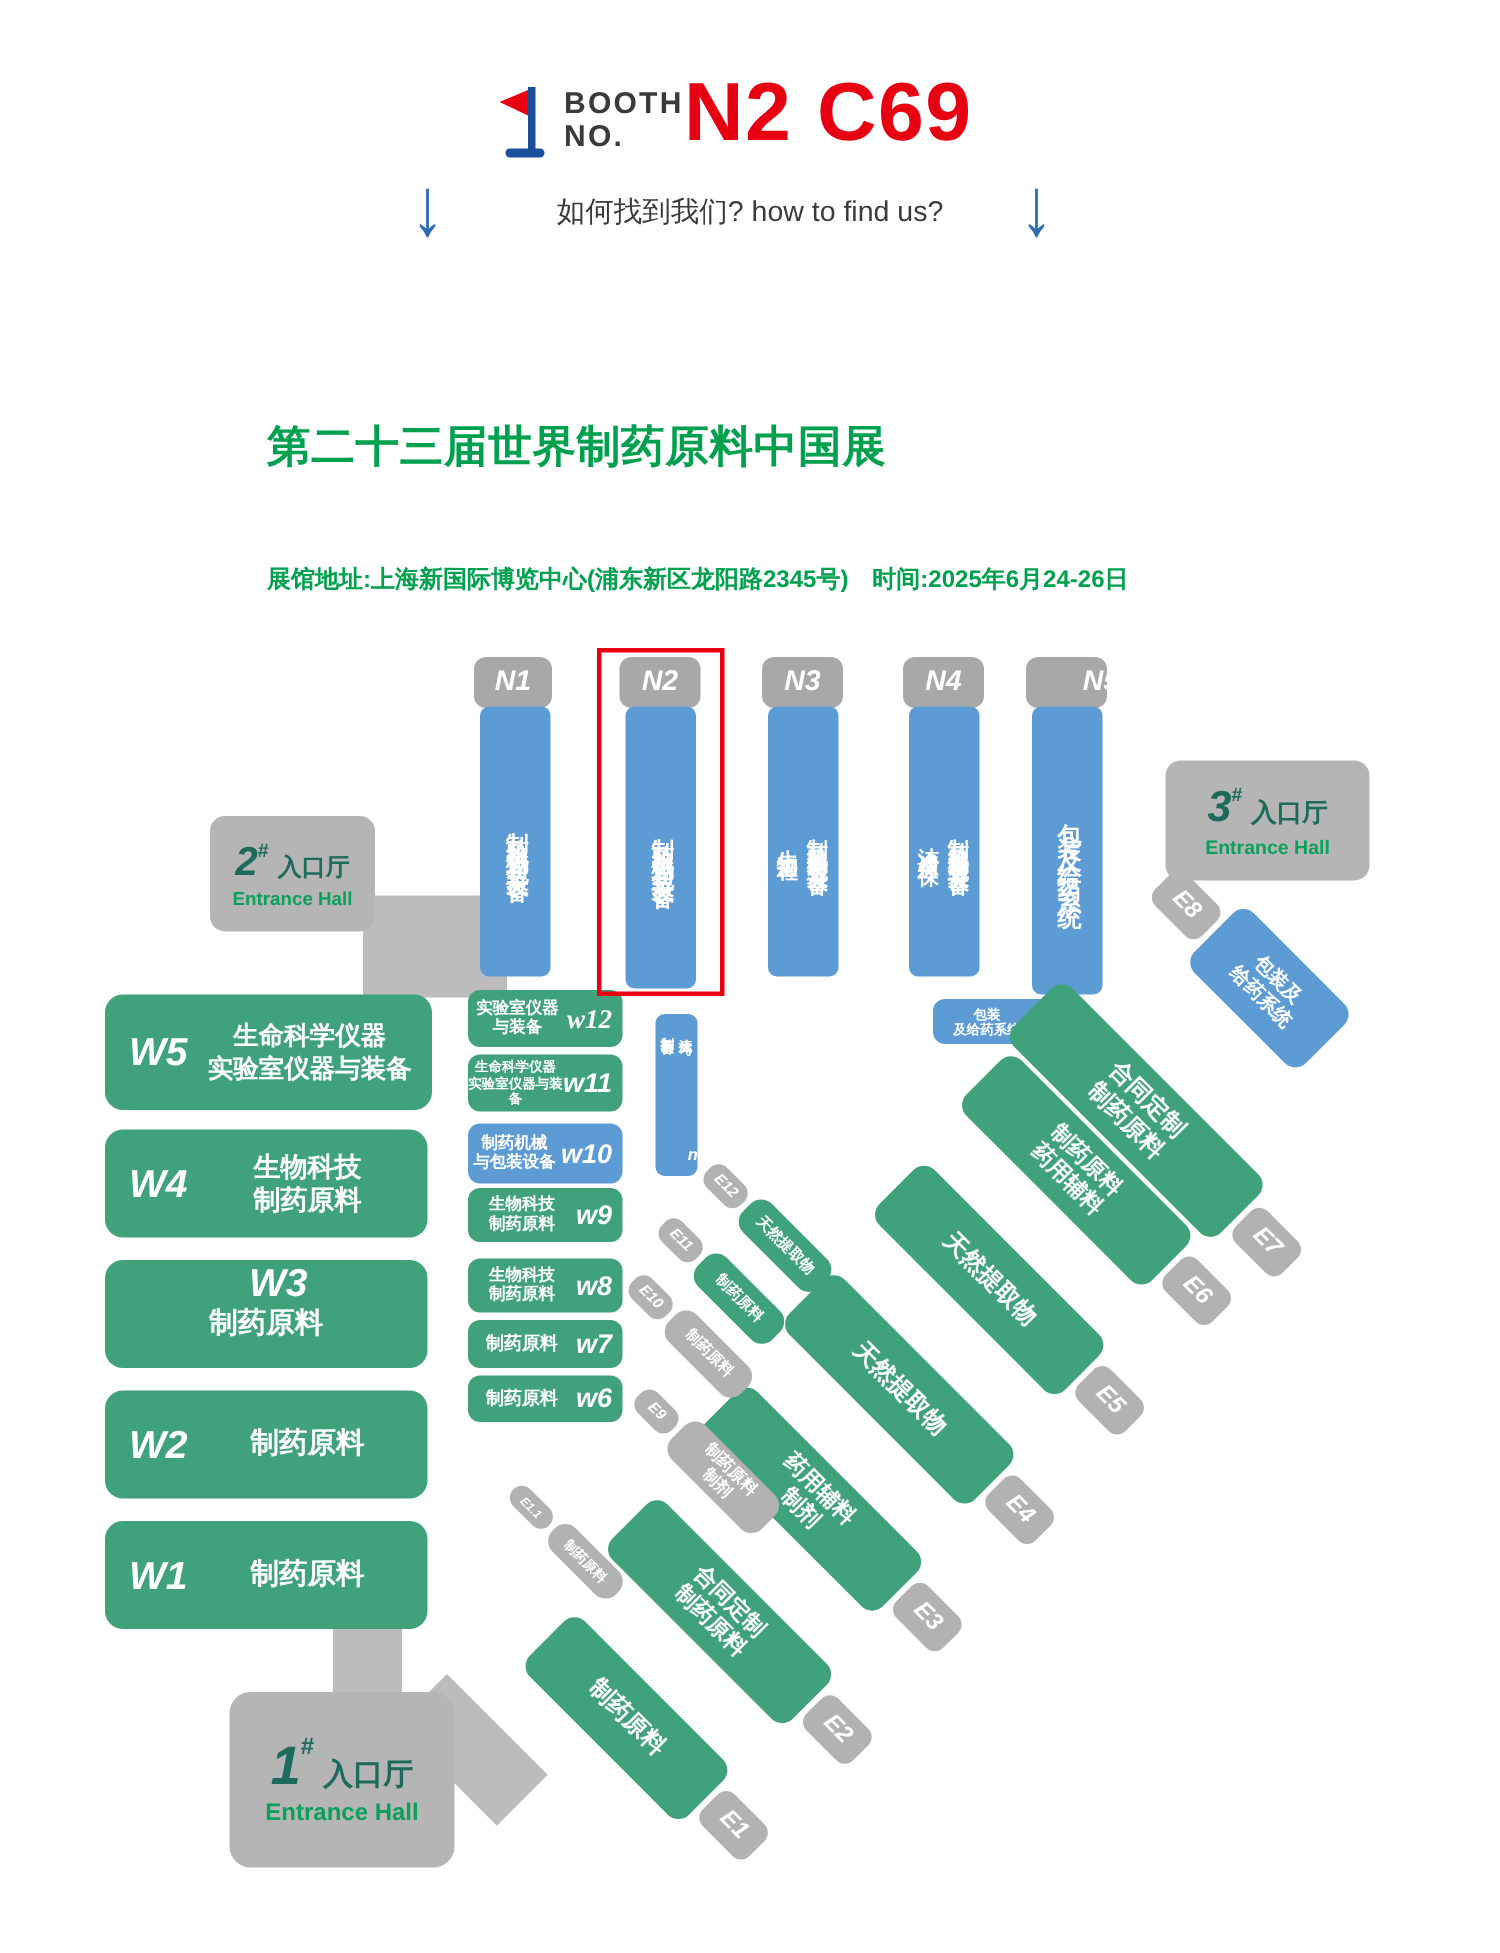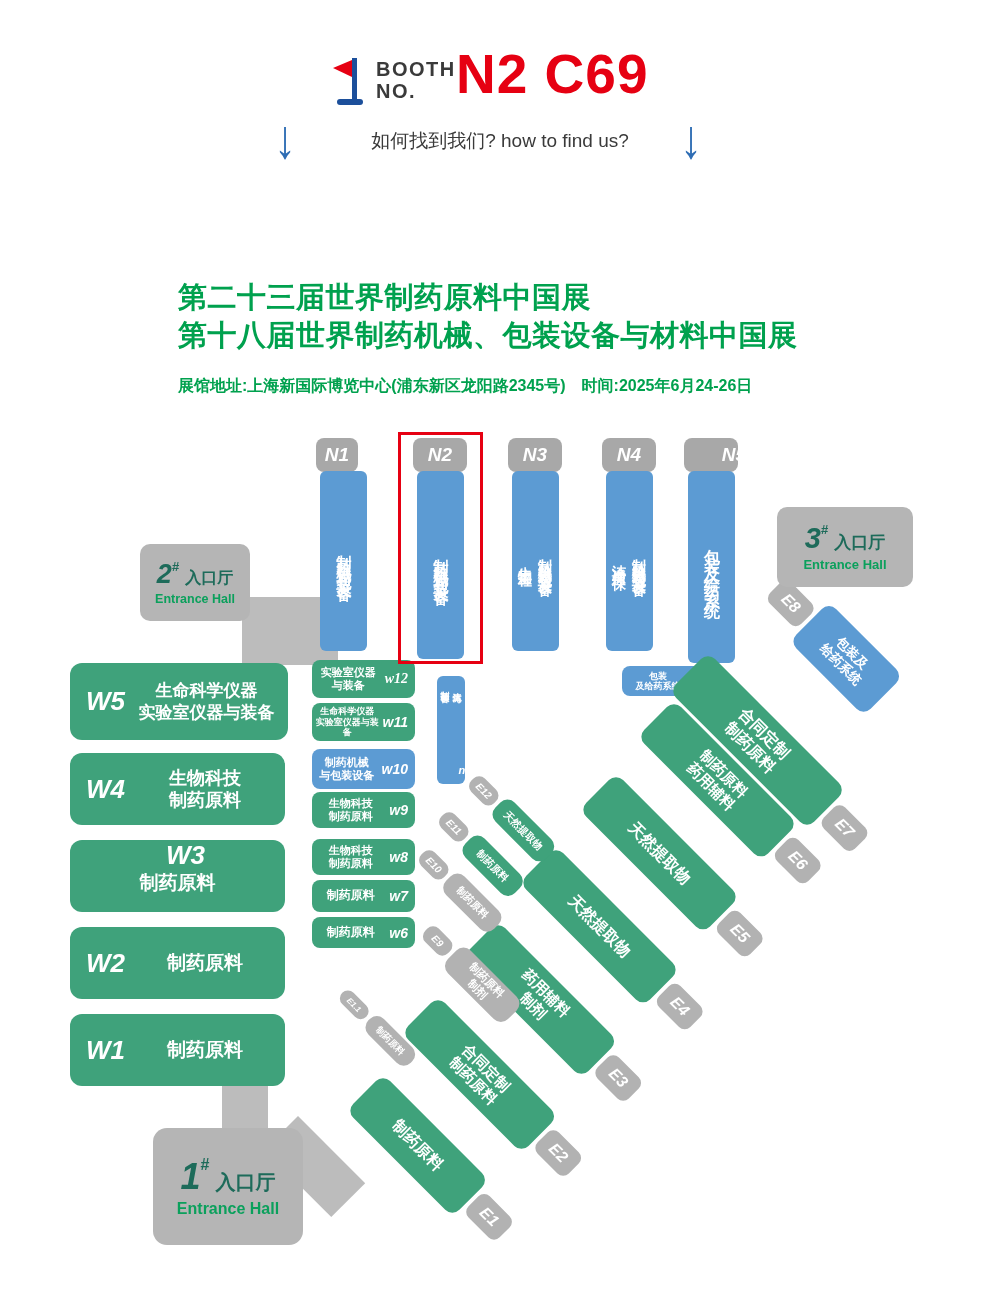--- a/index.html
+++ b/index.html
@@ -26,21 +26,21 @@
            white-space:pre-line; text-align:center; }
   .hl { border:3px solid #E60012; z-index:10; pointer-events:none; }
 
   .whall { background:#3FA27B; border-radius:12px; display:flex; align-items:center; z-index:2; }
   .wnum { color:#fff; font-style:italic; font-weight:900; font-size:26px; margin-left:16px; }
   .wtext { flex:1; text-align:center; color:#fff; font-weight:700; white-space:pre-line; line-height:1.25; }
 
   .sbox { background:#3FA27B; border-radius:8px; display:flex; align-items:center; z-index:2; color:#fff; }
   .sbox.blue { background:#5C9BD3; }
   .stext { flex:1; text-align:center; font-weight:700; white-space:pre-line; line-height:1.15; }
-  .snum { font-style:italic; font-weight:900; font-size:14px; padding-right:7px; }
+  .snum { font-style:italic; font-weight:900; font-size:18px; padding-right:7px; }
 
   .diag { display:flex; align-items:center; gap:4px; transform:rotate(45deg); transform-origin:0 0; z-index:2; }
   .dbar { background:#3FA27B; border-radius:10px; display:flex; align-items:center; justify-content:center;
           color:#fff; font-weight:700; text-align:center; white-space:pre-line; line-height:1.2; }
   .dbar.blue { background:#5C9BD3; }
   .dbar.gray { background:#B2B2B2; }
   .dpill { background:#B2B2B2; border-radius:8px; color:#fff; font-style:italic; font-weight:900;
            display:flex; align-items:center; justify-content:center; flex:0 0 auto; }
 
   .conn { background:#BCBCBC; z-index:1; }
@@ -69,28 +69,27 @@
     <div>BOOTH</div>
     <div>NO.</div>
   </div>
   <div class="abs booth-no" style="left:456px;top:42px;">N2 C69</div>
 
   <span class="abs arrow" style="left:274px;top:114px;">↓</span>
   <div class="abs findus" style="left:320px;top:128px;width:360px;text-align:center;">如何找到我们?  how to find us?</div>
   <span class="abs arrow" style="left:680px;top:114px;">↓</span>
 
   <div class="abs t1" style="left:178px;top:278px;">第二十三届世界制药原料中国展</div>
-  <div class="abs t1" style="left:178px;top:316px;">第十八届世界制药机械、包装设备与材料中国展</div>
   <div class="abs meta" style="left:178px;top:376px;">展馆地址:上海新国际博览中心(浦东新区龙阳路2345号)　时间:2025年6月24-26日</div>
 
   <div class="abs conn" style="left:242px;top:597px;width:96px;height:68px;"></div>
   <div class="abs conn" style="left:222px;top:1082px;width:46px;height:50px;"></div>
   <div class="abs conn" style="left:298px;top:1116px;width:95px;height:48px;transform:rotate(45deg);transform-origin:0 0;"></div>
 
-  <div class="abs npill" style="left:316px;top:438px;width:42px;height:34px;">N1</div>
+  <div class="abs npill" style="left:316px;top:438px;width:52px;height:34px;">N1</div>
   <div class="abs vbar" style="left:320px;top:471px;width:47px;height:180px;">
     <div class="vtext" style="font-size:15px;letter-spacing:4px;">制药机械与包装设备</div>
   </div>
 
   <div class="abs npill" style="left:413px;top:438px;width:54px;height:34px;">N2</div>
   <div class="abs vbar" style="left:417px;top:471px;width:47px;height:188px;">
     <div class="vtext" style="font-size:15px;letter-spacing:4px;">制药机械与包装设备</div>
   </div>
   <div class="abs hl" style="left:398px;top:432px;width:85px;height:232px;"></div>
 

